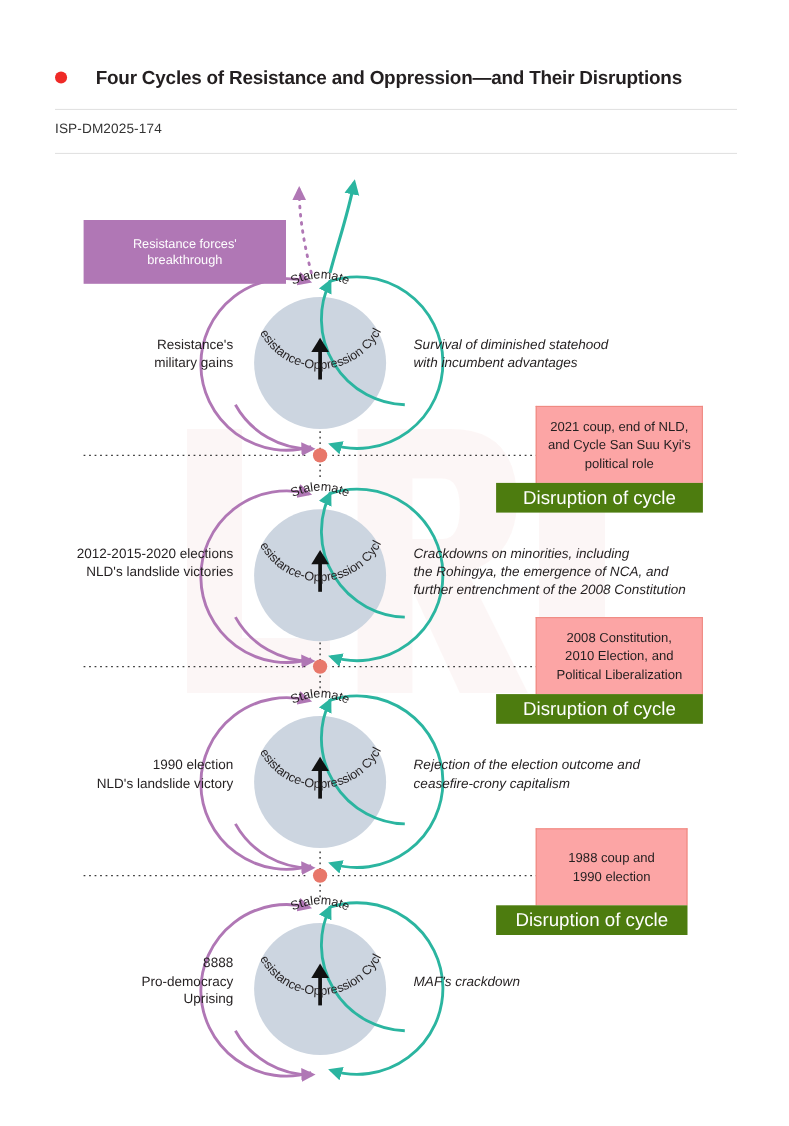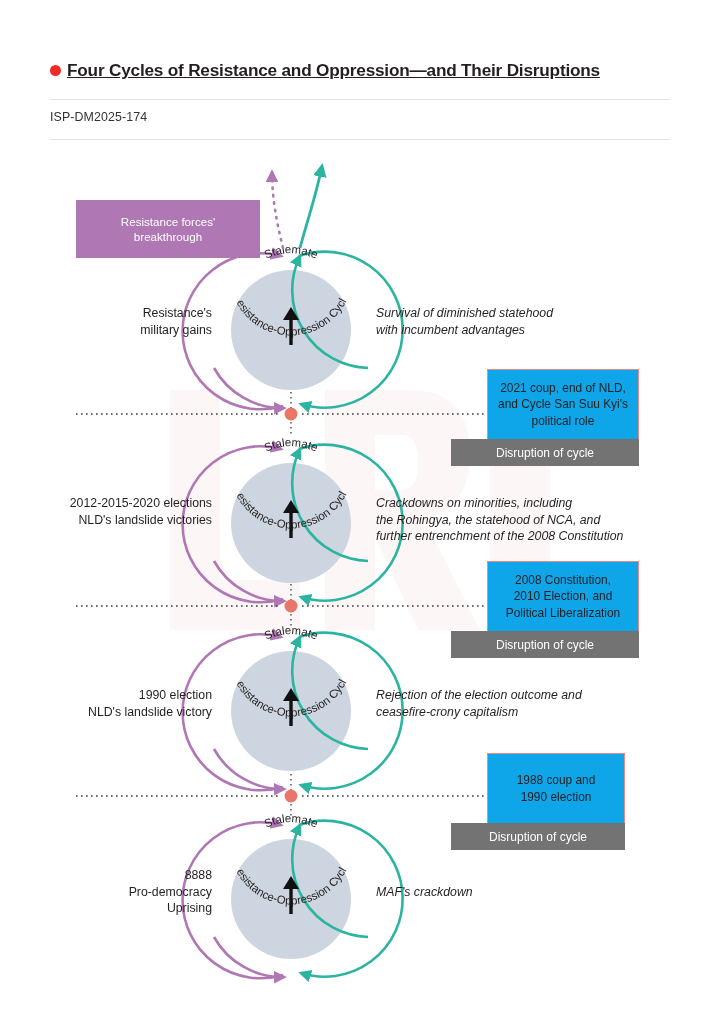--- a/index.html
+++ b/index.html
@@ -13,21 +13,21 @@
   }
   #page{position:relative;width:717px;height:1024px;overflow:hidden;background:#fff;}
 
   
   .watermark{
     position:absolute;left:150px;top:330px;width:420px;height:420px;
     opacity:.25;pointer-events:none;z-index:0;
   }
 
   
-  .title-row{position:absolute;left:50px;top:60px;width:620px;display:flex;align-items:center;gap:6px;z-index:5;text-decoration:underline;}
+  .title-row{position:absolute;left:50px;top:60px;width:620px;display:flex;align-items:center;gap:26px;z-index:5;}
   .title-dot{width:11px;height:11px;border-radius:50%;background:#ef2a27;flex:0 0 auto;}
   .title-text{font-size:17.2px;font-weight:700;letter-spacing:-.2px;color:#231f20;white-space:nowrap;}
   .rule{position:absolute;left:50px;width:620px;height:1px;background:#e2e2e2;z-index:5;}
   .rule.top{top:99px;}
   .rule.bottom{top:139px;}
   .subtitle{position:absolute;left:50px;top:110px;font-size:12.4px;color:#333;letter-spacing:.1px;z-index:5;}
 
   
   #diagram{position:absolute;left:0;top:0;width:717px;height:1024px;z-index:2;}
 
@@ -39,26 +39,26 @@
   .chip{
     position:absolute;z-index:3;display:flex;align-items:center;justify-content:center;
     text-align:center;color:#ffffff;font-size:11.6px;line-height:15.5px;padding:6px 10px;
     box-sizing:border-box;
   }
   .chip.purple{background:#b077b5;}
   .chip.teal{background:#2bb5a0;}
 
   .dbox{position:absolute;z-index:3;box-sizing:border-box;}
   .dbox .body{
-    background:#0ea5e9;border:1px solid #ef8a82;border-bottom:none;
+    background:#fca5a5;border:1px solid #ef8a82;border-bottom:none;
     box-sizing:border-box;display:flex;align-items:center;justify-content:center;
     text-align:center;font-size:11.9px;line-height:16.5px;color:#231f20;padding:4px 8px;margin-left:36px;
   }
   .dbox .foot{
-    background:#737373;color:#ffffff;font-size:12px;
+    background:#4d7c0f;color:#ffffff;font-size:17px;
     display:flex;align-items:center;justify-content:center;
     box-sizing:border-box;
   }
 </style>
 </head>
 <body>
 
 <div id="page">
 
   <svg class="watermark" viewBox="0 0 420 420">
@@ -212,21 +212,21 @@
     <div>Survival of diminished statehood</div>
     <div>with incumbent advantages</div>
   </div>
 
   <div class="lbl left" style="left:28px;top:495px;width:184px;">
     <div>2012-2015-2020 elections</div>
     <div>NLD's landslide victories</div>
   </div>
   <div class="lbl right" style="left:376px;top:495px;width:310px;">
     <div>Crackdowns on minorities, including</div>
-    <div>the Rohingya, the statehood of NCA, and</div>
+    <div>the Rohingya, the emergence of NCA, and</div>
     <div>further entrenchment of the 2008 Constitution</div>
   </div>
 
   <div class="lbl left" style="left:60px;top:687px;width:152px;">
     <div>1990 election</div>
     <div>NLD's landslide victory</div>
   </div>
   <div class="lbl right" style="left:376px;top:687px;width:300px;">
     <div>Rejection of the election outcome and</div>
     <div>ceasefire-crony capitalism</div>

